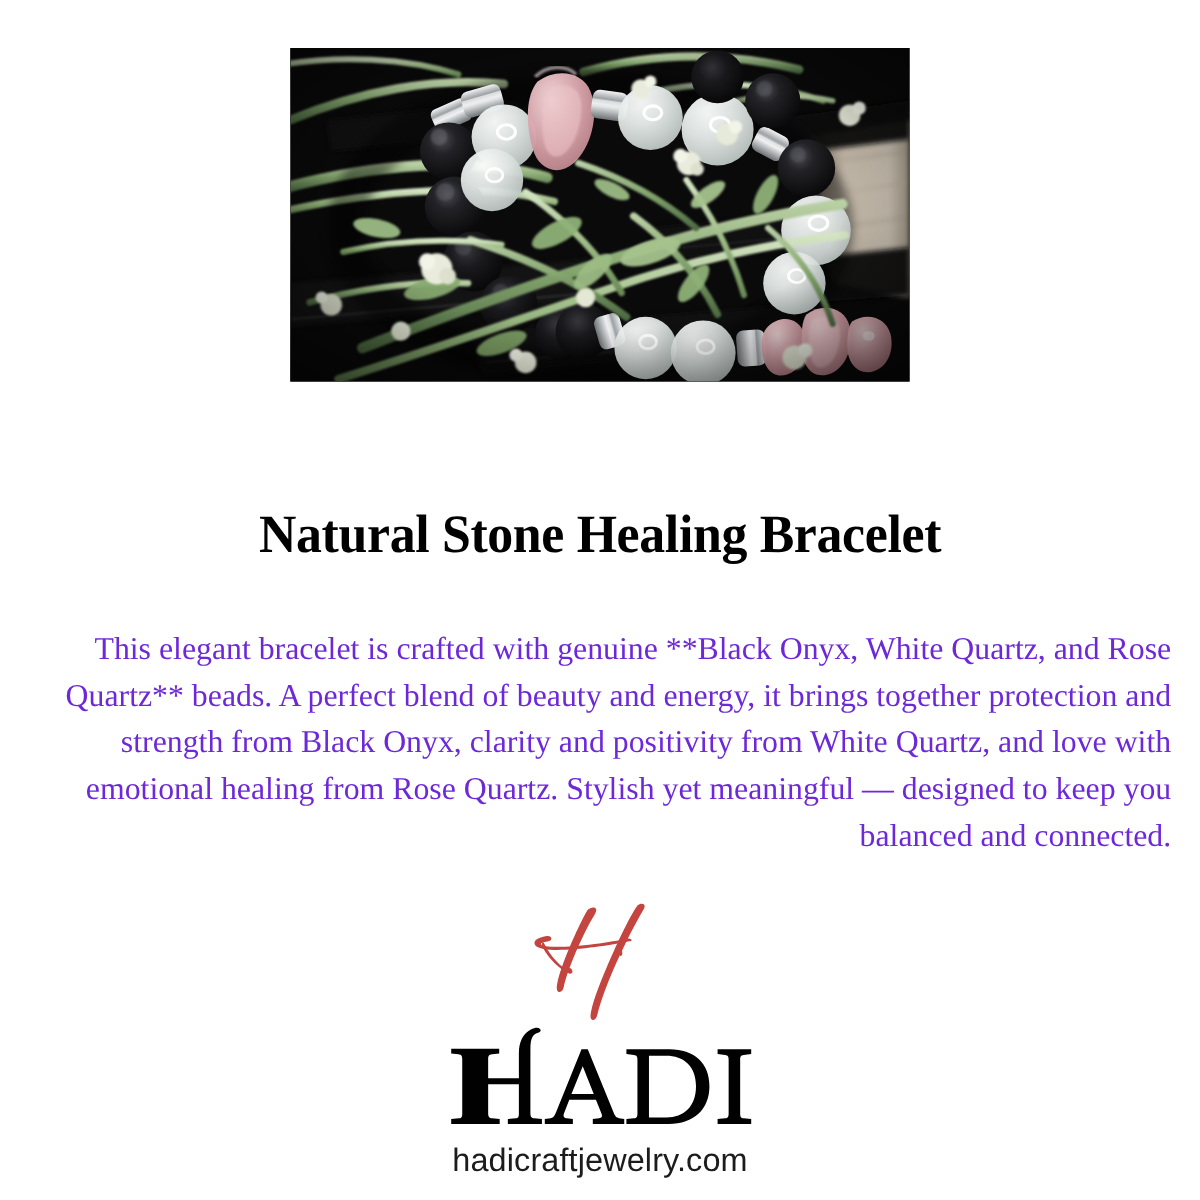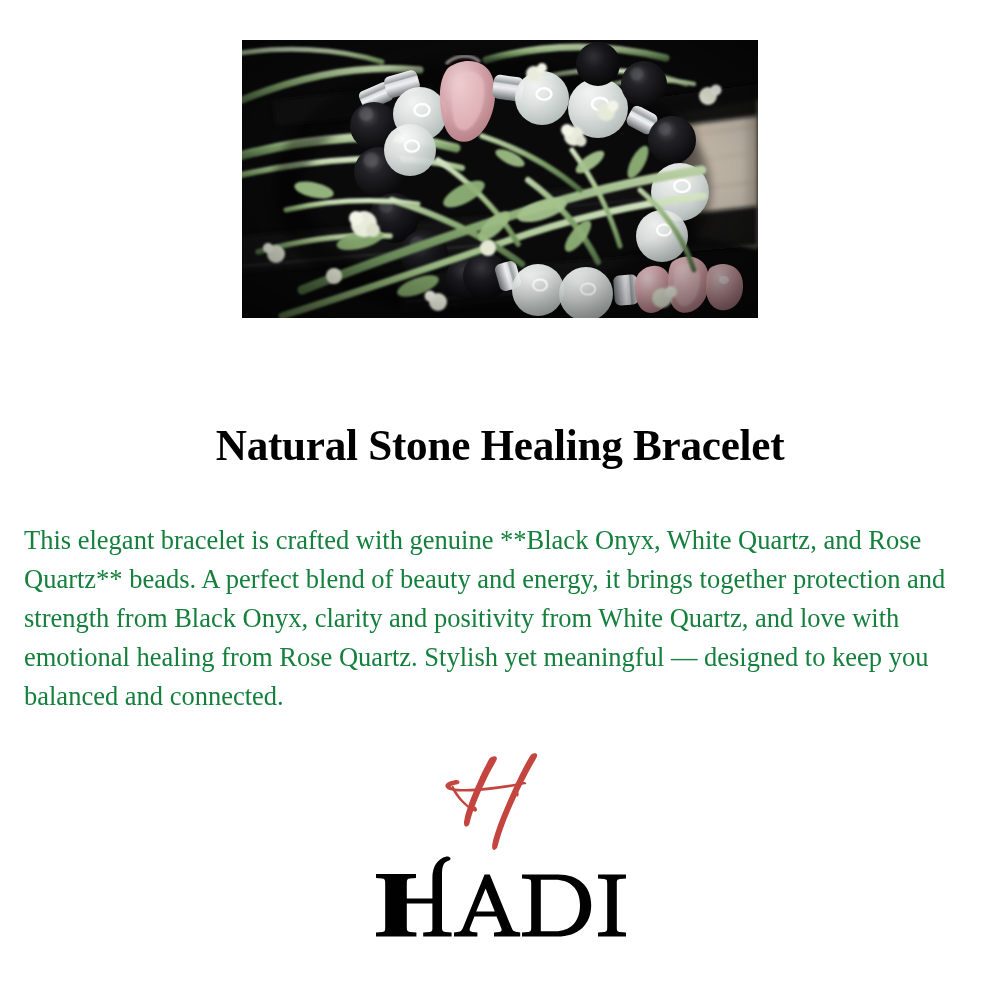--- a/index.html
+++ b/index.html
@@ -51,26 +51,26 @@
     letter-spacing: -0.3px;
     transform: scaleX(0.96);
   }
 
   
   .product-description {
     position: absolute;
     left: 24px;
     width: 952px;
     top: 494px;
-    text-align: left;
+    text-align: right;
     font-family: "Liberation Serif", "DejaVu Serif", serif;
     font-weight: 400;
     font-size: 26.5px;
     line-height: 39px;
-    color: #15803d;
+    color: #6d28d9;
   }
 
   
   .logo-block {
     position: absolute;
     left: 0;
     right: 0;
     top: 752px;
     text-align: center;
   }
@@ -430,14 +430,15 @@
                  C210.0 34.4 199.8 25.8 185.0 25.8 Z"></path>
 
         <path d="M228 20.4 L256 20.4 L256 24.4 L249.8 25.1 C247.2 25.4 246.8 26.4 246.8 29.6
                  L246.8 73.4 C246.8 76.6 247.2 77.6 249.8 77.9 L256 78.6 L256 82.6 L228 82.6
                  L228 78.6 L234.2 77.9 C236.8 77.6 237.2 76.6 237.2 73.4 L237.2 29.6
                  C237.2 26.4 236.8 25.4 234.2 25.1 L228 24.4 Z"></path>
       </g>
     </svg>
   </div>
 
+  <div class="site-url">hadicraftjewelry.com</div>
 
 </div>
 
 </body></html>

